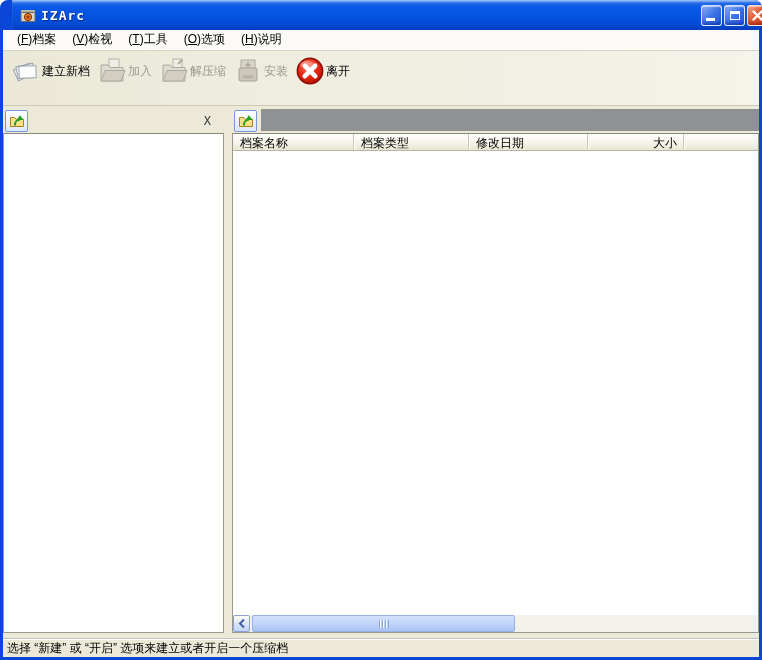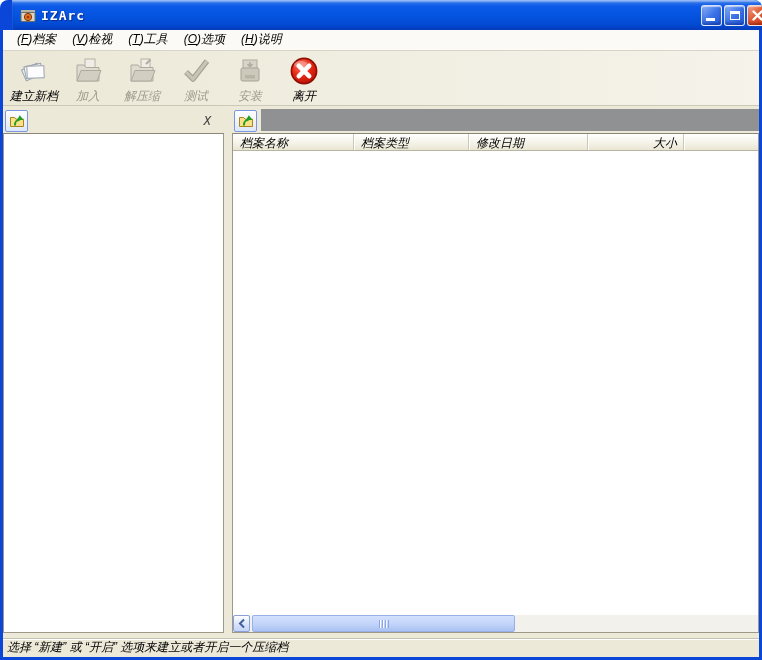--- a/index.html
+++ b/index.html
@@ -24,33 +24,33 @@
     box-shadow: inset 0 1px 1px rgba(255,255,255,.6), inset 0 -2px 3px rgba(0,20,110,.45); }
   .wbtn.close { background:linear-gradient(135deg,#f5a98e 0%,#e25b36 45%,#c93a12 100%);
     box-shadow: inset 0 1px 1px rgba(255,255,255,.55), inset 0 -2px 3px rgba(110,10,0,.5); }
   .glyph-min { position:absolute; left:4px; bottom:4px; width:9px; height:3px; background:#fff; }
   .glyph-max { position:absolute; left:5px; top:5px; width:10px; height:9px;
     border:1px solid #fff; border-top-width:3px; }
   .wbtn svg { position:absolute; left:3px; top:3px; }
 
   
   .client { position:absolute; left:3px; right:3px; top:30px; bottom:3px;
-    background:#ece9d8; display:flex; flex-direction:column;font-style:italic; }
+    background:#ece9d8; display:flex; flex-direction:column; }
 
   
   .menubar { height:21px; flex:none; background:#fbfaf6; border-bottom:1px solid #d8d5c6;
     display:flex; align-items:center; padding-left:6px; }
   .menu-item { padding:2px 8px 3px 8px; cursor:default; white-space:nowrap; }
   .menu-item .accel { text-decoration:underline; }
 
   
   .toolbar { height:55px; flex:none; border-bottom:1px solid #cdc9b8;
     background:linear-gradient(90deg,#ebe8d7 0%,#f0eee0 45%,#f5f3ea 100%);
     display:flex; align-items:flex-start; padding:4px 0 0 4px; }
-  .tbtn { min-width:54px; padding:0 3px; display:flex; flex-direction:column; align-items:center; }
+  .tbtn { min-width:54px; padding:0 3px; display:flex; flex-direction:row; align-items:center; }
   .tbtn svg { width:32px; height:32px; flex:none; }
   .tlabel { margin-top:1px; white-space:nowrap; }
   .tbtn.disabled .tlabel { color:#9d998c; }
 
   
   .content { flex:1; display:flex; padding:2px 0 5px 0; min-height:0; }
 
   .left-panel { width:221px; flex:none; display:flex; flex-direction:column; }
   .panel-header { height:25px; flex:none; display:flex; align-items:center; padding:1px 2px; }
   .icon-btn { width:23px; height:22px; border:1px solid #7a96df; border-radius:2px;
@@ -82,21 +82,21 @@
     display:flex; align-items:center; justify-content:center; }
   .sb-thumb { position:absolute; left:19px; top:0; width:263px; height:17px; border-radius:2px;
     border:1px solid #98b0e8;
     background:linear-gradient(#d4e1fd 0%,#c3d5fa 50%,#aac2f2 100%); }
   .sb-thumb::after { content:""; position:absolute; left:50%; top:4px; height:8px; width:10px;
     transform:translateX(-50%);
     background:repeating-linear-gradient(90deg,#8aa4e6 0 1px,rgba(255,255,255,.9) 1px 2px,transparent 2px 3px); }
 
   
   .statusbar { height:19px; flex:none; background:#ece9d8; border-top:1px solid #c6c2b0;
-    box-shadow: inset 0 1px 0 #fff; display:flex; align-items:flex-start; padding:0 4px; white-space:nowrap; }
+    box-shadow: inset 0 1px 0 #fff; display:flex; align-items:center; padding:0 4px; white-space:nowrap; }
 </style>
 </head>
 <body>
 
 <div id="window">
 
   <div class="titlebar">
     <svg class="app-icon" viewBox="0 0 16 16">
       <rect x="1" y="2" width="14" height="3.5" fill="#b9b5a5"></rect>
       <rect x="1" y="4.5" width="14" height="9" rx="1" fill="#dad6c6" stroke="#6e6e66" stroke-width="1"></rect>
@@ -159,27 +159,20 @@
       <div class="tbtn disabled">
         <svg viewBox="0 0 32 32">
           <rect x="15" y="4" width="9" height="9" fill="#efede6" stroke="#b6b2a6"></rect>
           <path d="M5 10 L12 10 L14 12.5 L27 12.5 L27 26 L5 26 Z" fill="#dedbd0" stroke="#aeaa9e"></path>
           <path d="M5 26 L9 15.5 L29 15.5 L25 26 Z" fill="#d2cfc2" stroke="#aeaa9e"></path>
           <path d="M20 9 L24.5 4.5" stroke="#b0aca0" stroke-width="2"></path>
         </svg>
         <span class="tlabel">解压缩</span>
       </div>
 
-      <div class="tbtn disabled">
-        <svg viewBox="0 0 32 32">
-          <path d="M6 17 L13 24 L27 6" fill="none" stroke="#a8a496" stroke-width="5.5" stroke-linejoin="round"></path>
-          <path d="M6 17 L13 24 L27 6" fill="none" stroke="#c8c4b6" stroke-width="3"></path>
-        </svg>
-        <span class="tlabel">测试</span>
-      </div>
 
       <div class="tbtn disabled">
         <svg viewBox="0 0 32 32">
           <rect x="9" y="5" width="14" height="9" fill="#d8d4c8" stroke="#aeaa9e"></rect>
           <rect x="7" y="13" width="18" height="13" rx="1.5" fill="#ccc8ba" stroke="#a6a296"></rect>
           <rect x="11" y="20" width="10" height="3.5" fill="#b8b4a6"></rect>
           <path d="M16 7 L16 11 M13.5 9 L16 11.5 L18.5 9" stroke="#b0aca0" stroke-width="1.6" fill="none"></path>
         </svg>
         <span class="tlabel">安装</span>
       </div>

